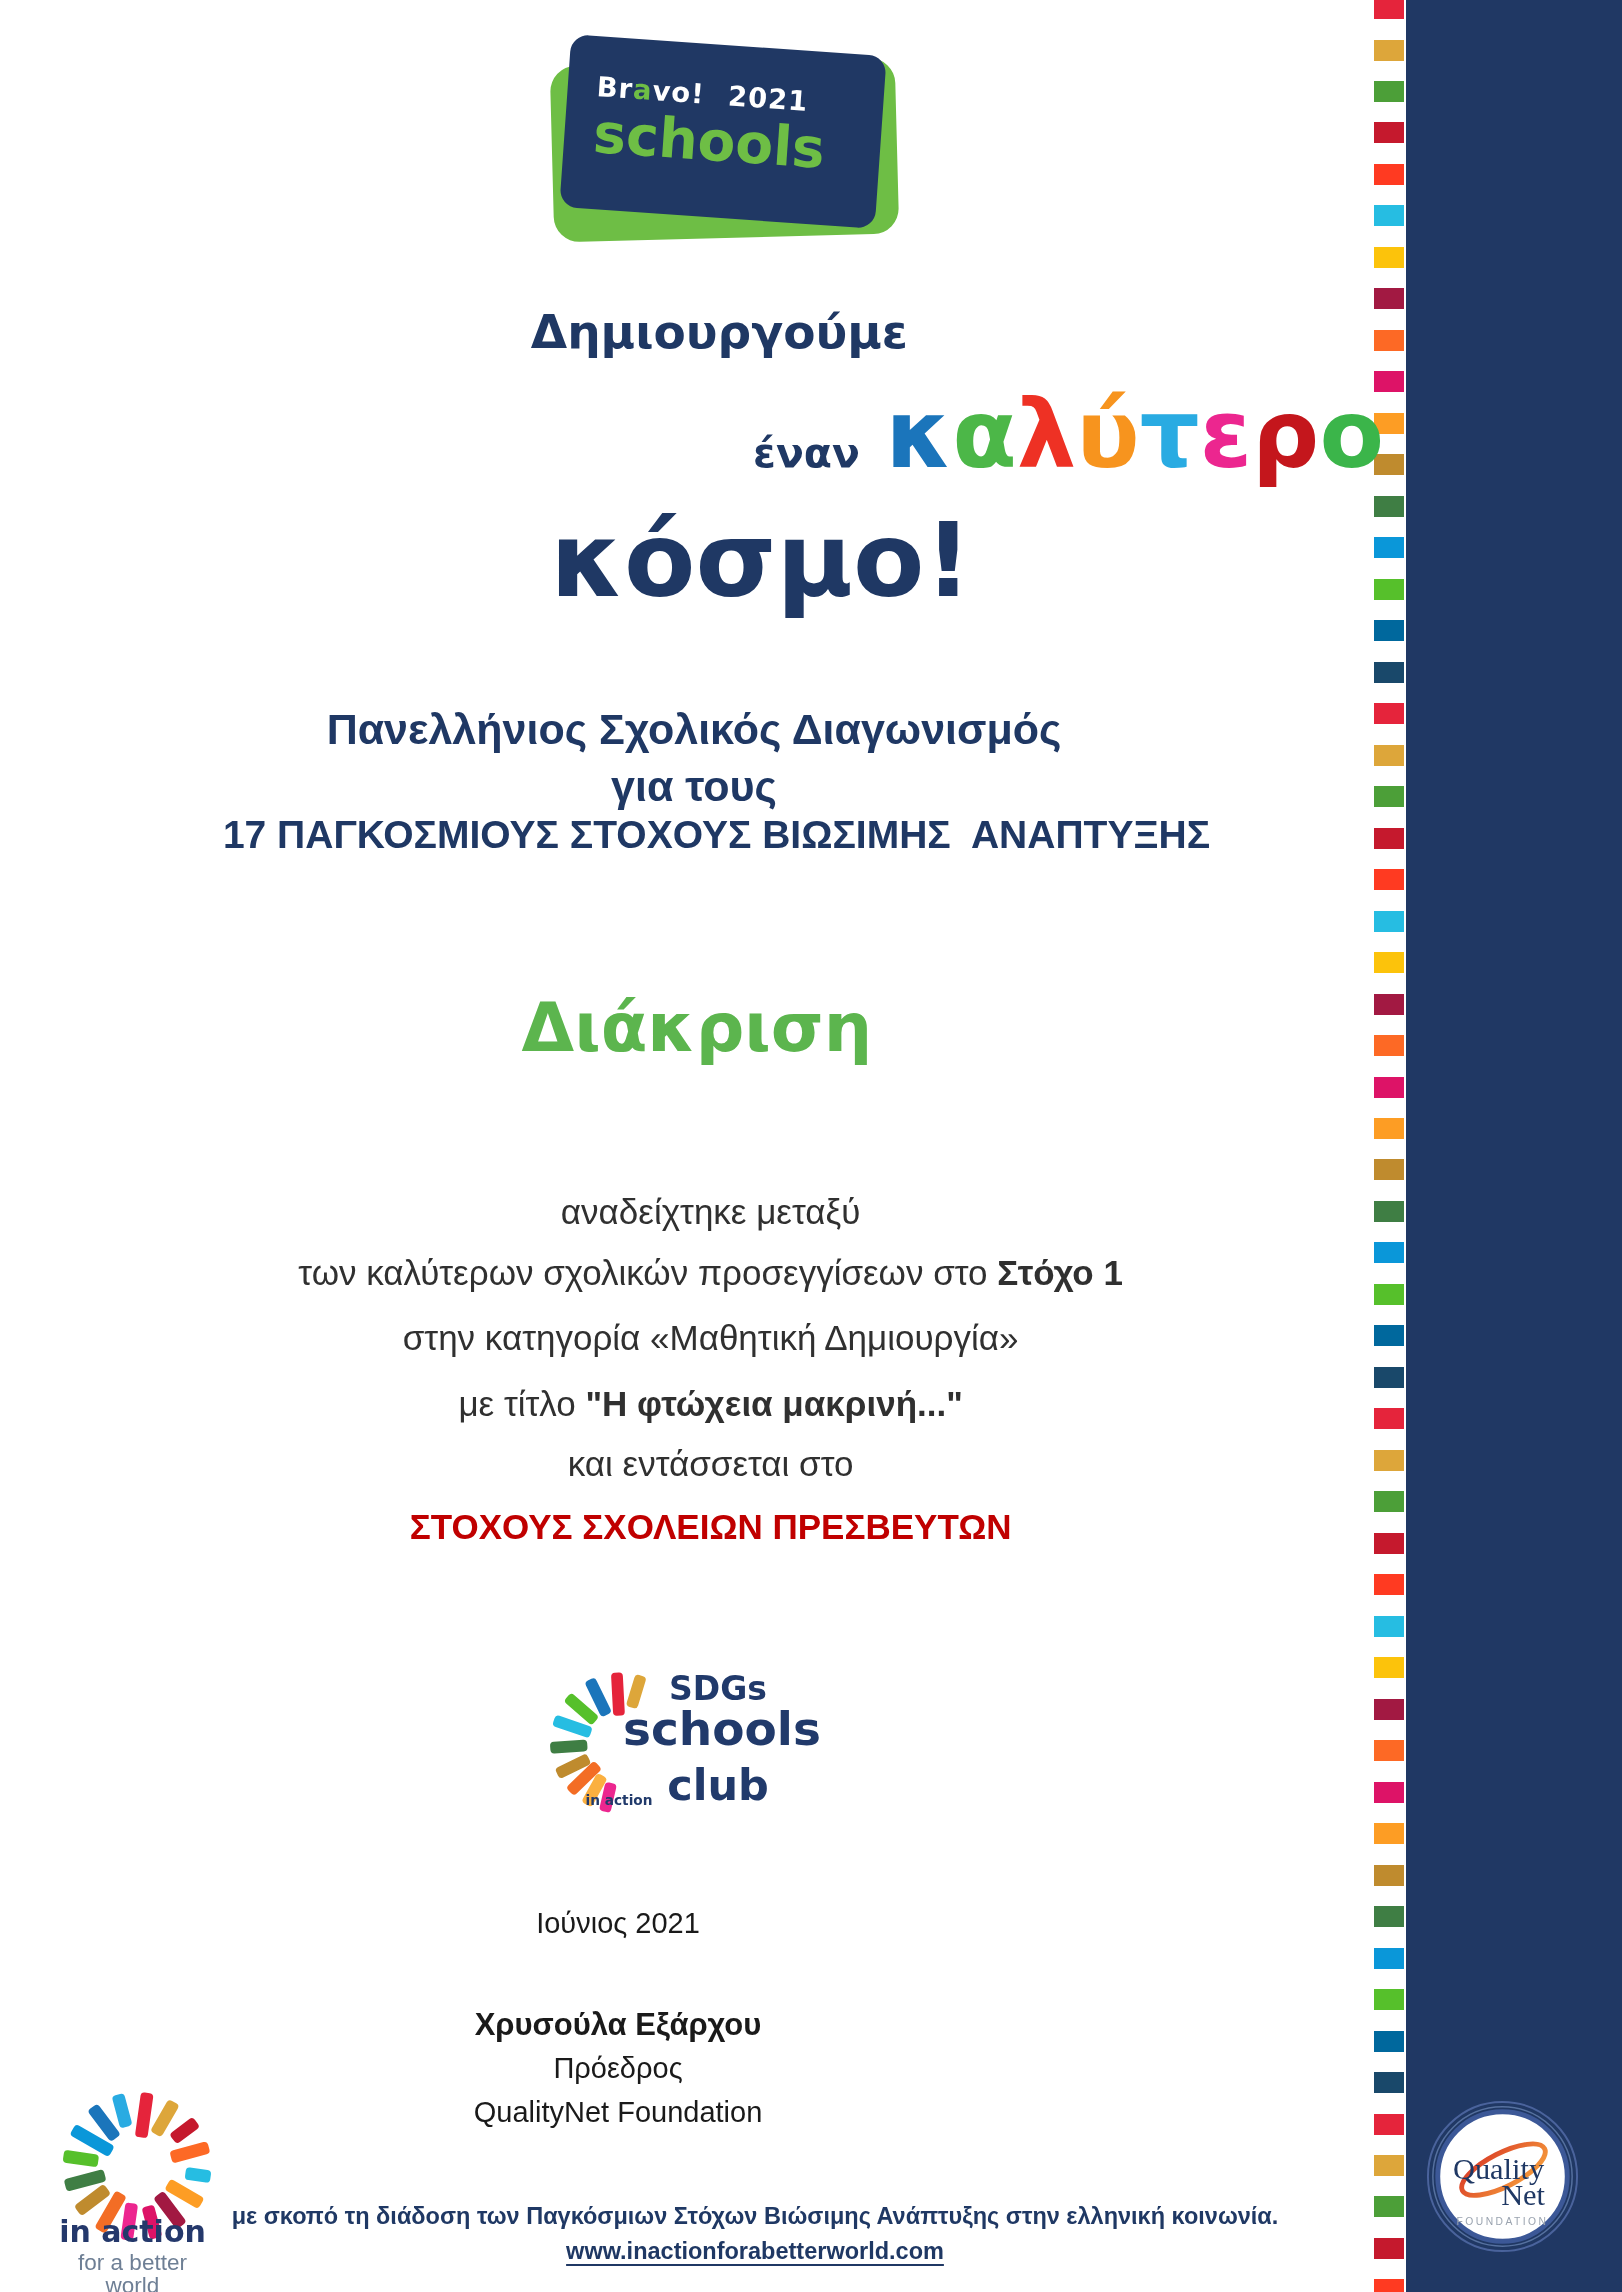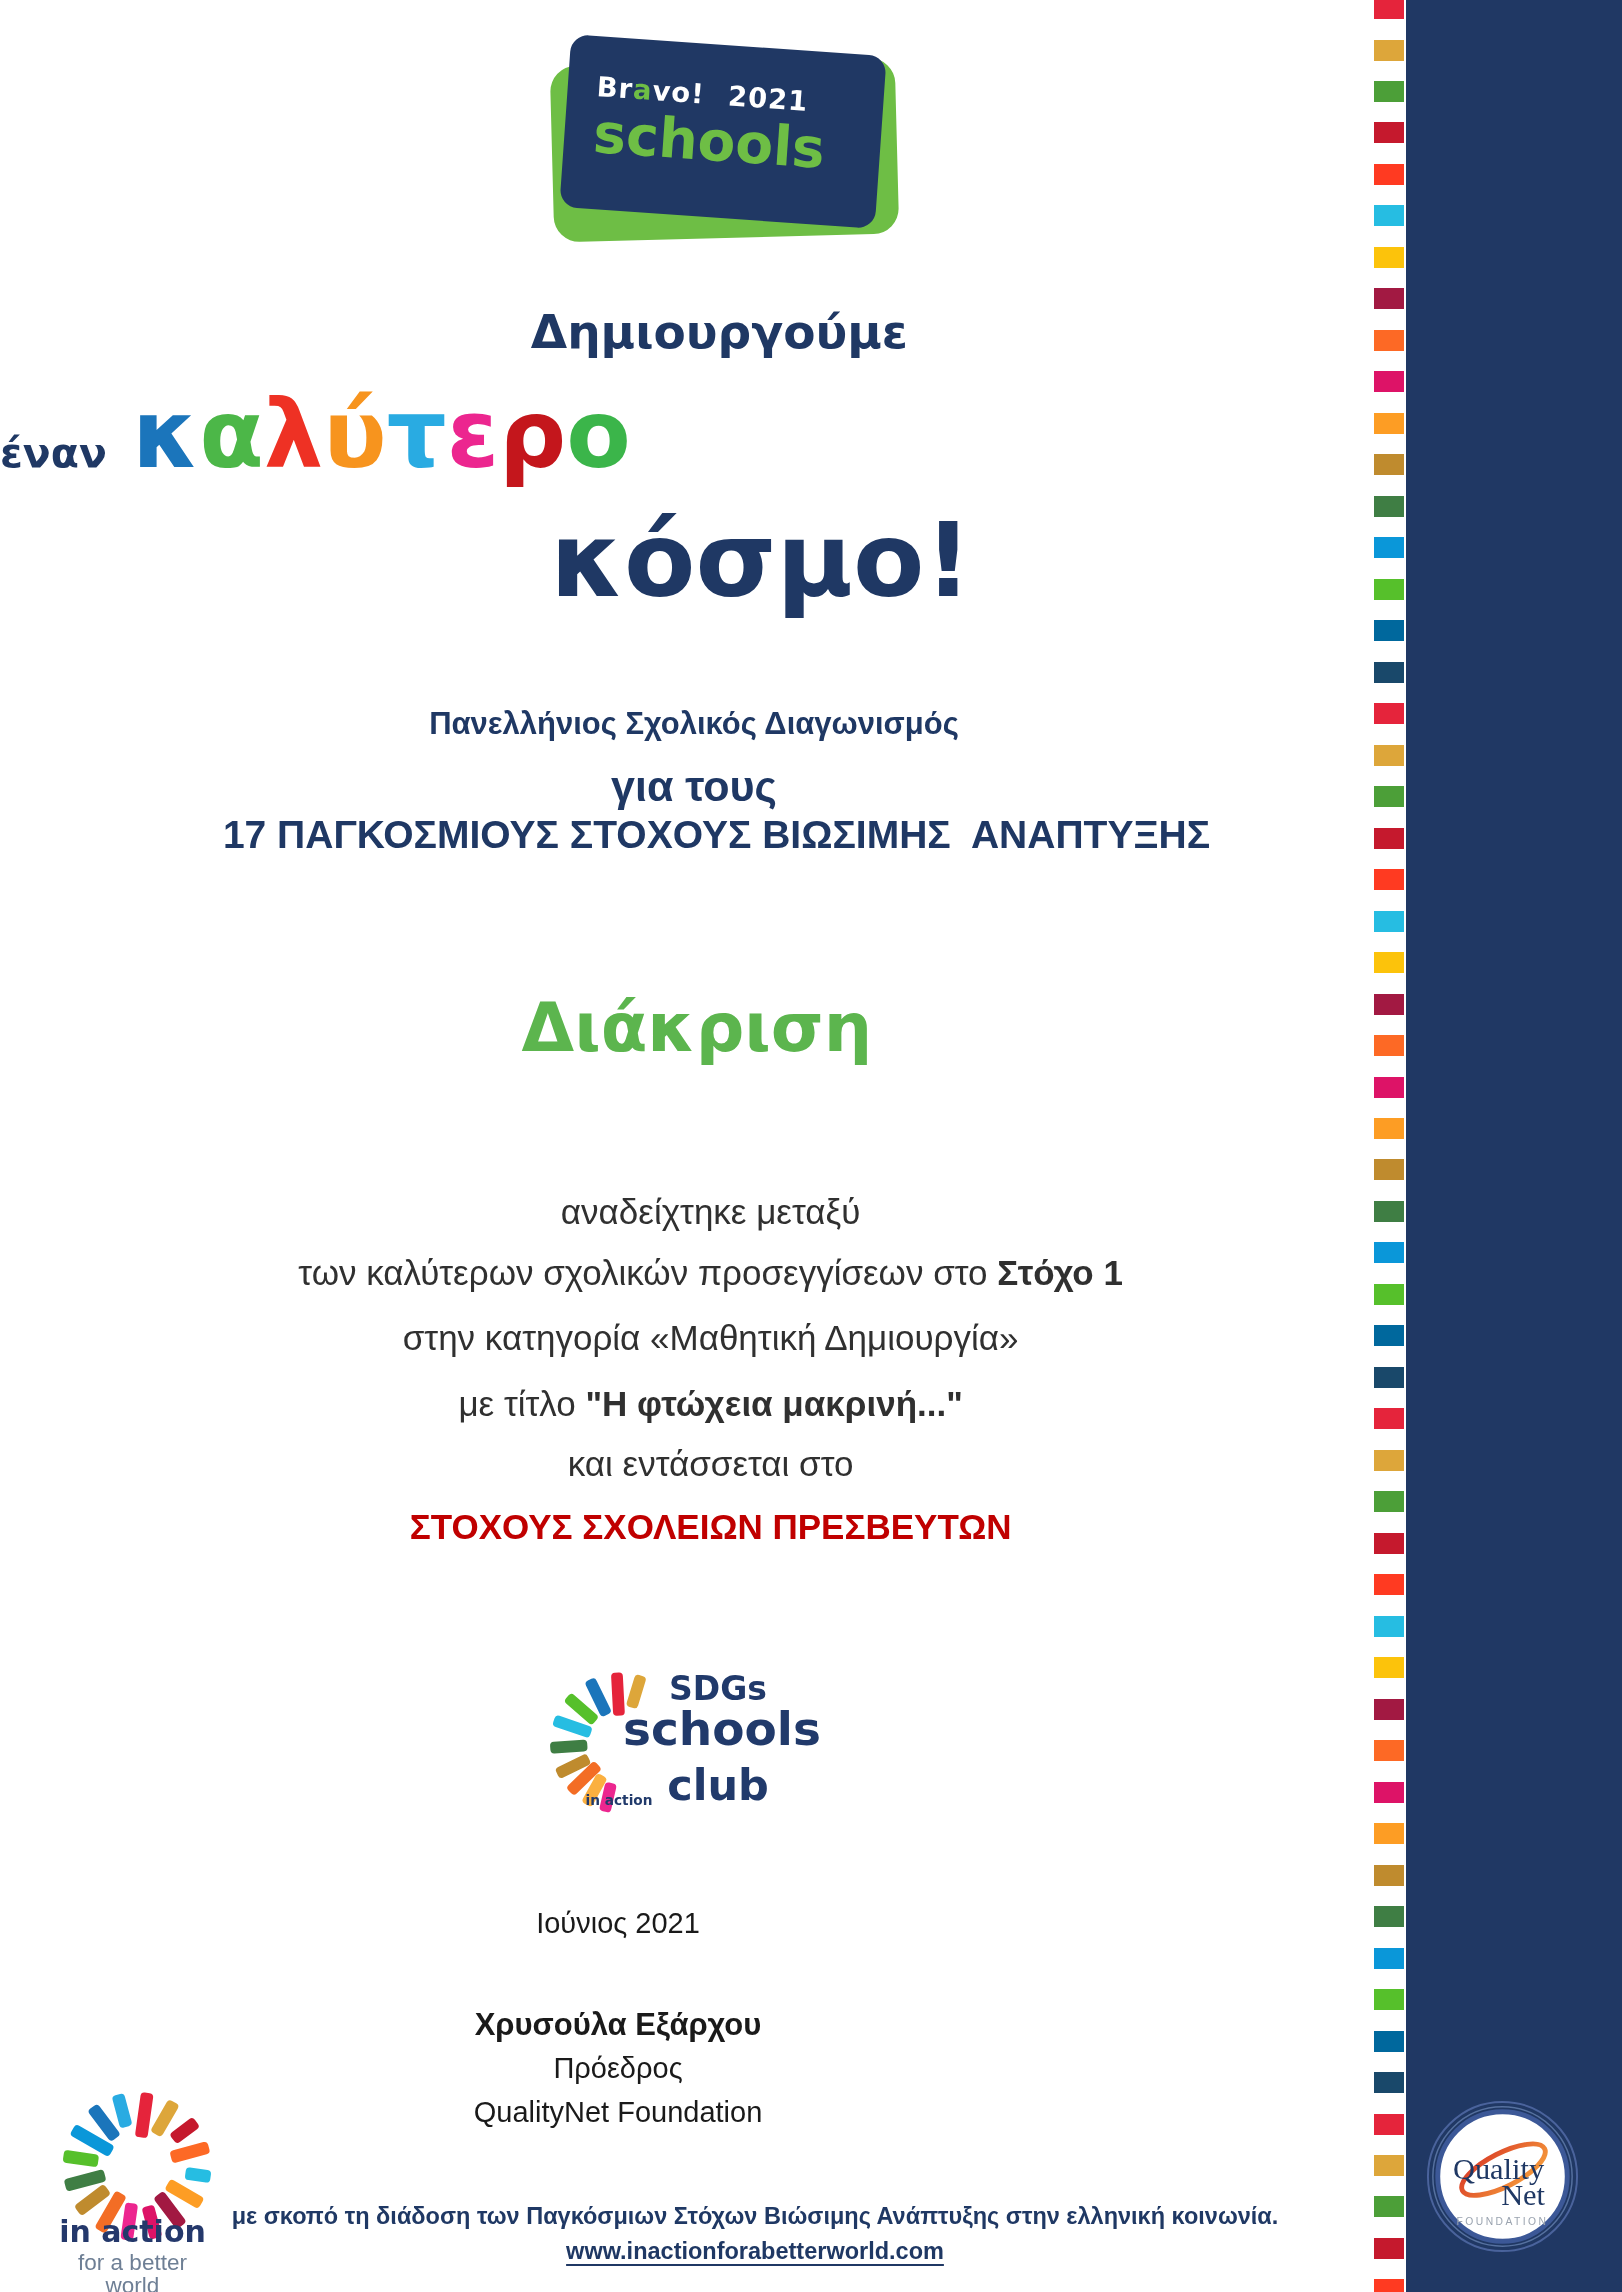--- a/index.html
+++ b/index.html
@@ -23,27 +23,27 @@
   .bravo-navy{position:absolute;left:12.7px;top:3.9px;width:316px;height:173px;background:#203864;
               border-radius:17.6px;transform:rotate(4deg);box-sizing:border-box;padding:35px 0 0 29px;}
   .bravo-line1{font-family:"DejaVu Sans",sans-serif;font-weight:bold;font-size:27.4px;color:#ffffff;letter-spacing:1px;}
   .bravo-line1 .green-a{color:#6EBE45;}
   .bravo-line1 .year{margin-left:23.5px;}
   .bravo-schools{font-family:"DejaVu Sans",sans-serif;font-weight:bold;font-size:55px;line-height:1;
                  color:#6EBE45;margin-top:3.9px;}
 
   
   .hl1{left:27.4px;top:308px;font-family:"DejaVu Sans",sans-serif;font-weight:bold;font-size:47px;line-height:1;color:#1F3864;}
-  .hl2{left:0;top:388px;display:flex;justify-content:flex-start;align-items:baseline;gap:25.5px;width:1384px;}
+  .hl2{left:0;top:388px;display:flex;justify-content:flex-end;align-items:baseline;gap:25.5px;width:1384px;}
   .hl2 .enan{font-family:"DejaVu Sans",sans-serif;font-weight:bold;font-size:41px;color:#1F3864;}
   .colorword span{font-family:"DejaVu Sans",sans-serif;font-weight:bold;font-size:94px;line-height:1;}
   .hl3{left:69px;top:508px;font-family:"DejaVu Sans",sans-serif;font-weight:bold;font-size:104px;line-height:1;color:#1F3864;}
 
   
-  .sub1{left:2px;top:708px;font-size:31px;font-weight:bold;line-height:1;}
+  .sub1{left:2px;top:708px;font-size:43px;font-weight:bold;line-height:1;}
   .sub2{left:2px;top:765px;font-size:43px;font-weight:bold;line-height:1;}
   .sub3{left:24.5px;top:815px;font-size:39px;font-weight:bold;line-height:1;}
 
   .award{left:4.9px;top:994px;font-family:"DejaVu Sans",sans-serif;font-weight:bold;font-size:68px;line-height:1;color:#5CB54E;}
 
   
   .bodyline{left:18.6px;color:#303030;font-size:35px;line-height:1.15;}
   .redline{left:18.6px;color:#C00000;font-weight:bold;line-height:1.15;}
 
   

